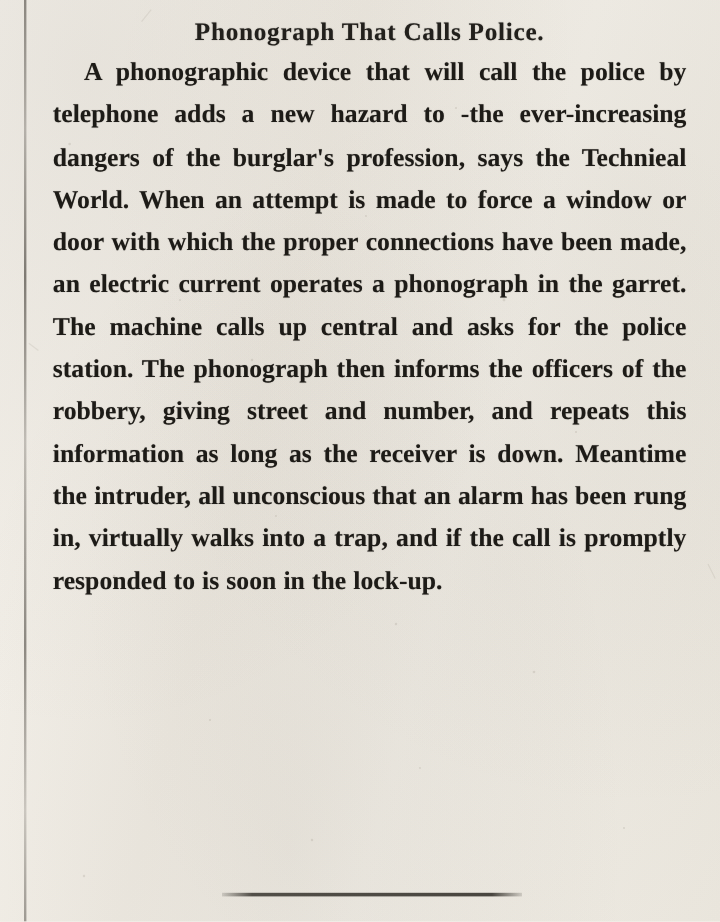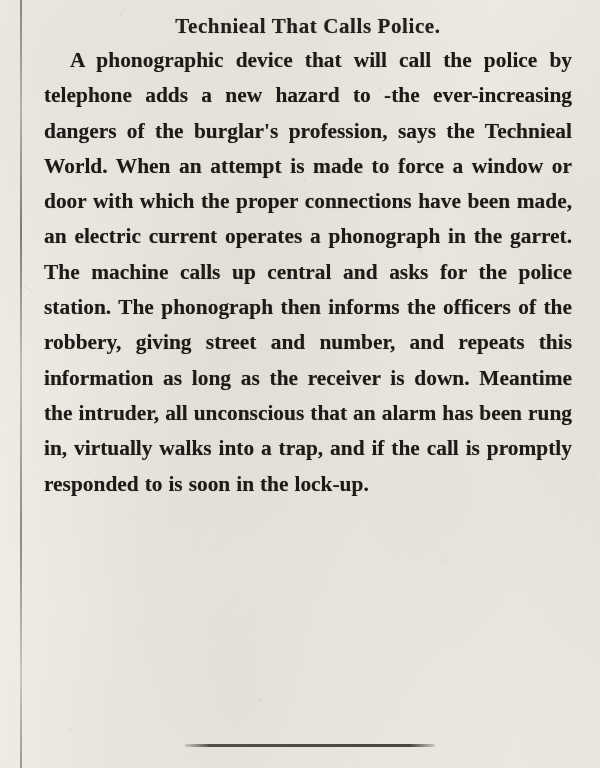--- a/index.html
+++ b/index.html
@@ -122,17 +122,17 @@
   <g stroke="#6d6455" opacity="0.22" stroke-width="1">
     <line x1="118" y1="18" x2="126" y2="8"></line>
     <line x1="24" y1="286" x2="32" y2="292"></line>
     <line x1="590" y1="470" x2="596" y2="482"></line>
   </g>
 </svg>
 
 <div class="col-rule"></div>
 
 <div class="article">
-  <h1 class="headline">Technieal That Calls Police.</h1>
+  <h1 class="headline">Phonograph That Calls Police.</h1>
   <div class="body-copy">A phonographic device that will call the police by telephone adds a new hazard to -the ever-increasing dangers of the burglar's profession, says the Technieal World.  When an attempt is made to force a window or door with which the proper connections have been made, an electric current operates a phonograph in the garret.  The machine calls up central and asks for the police station.  The phonograph then informs the officers of the robbery, giving street and number, and repeats this information as long as the receiver is down.  Meantime the intruder, all unconscious that an alarm has been rung in, virtually walks into a trap, and if the call is promptly responded to is soon in the lock-up.</div>
 </div>
 
 <div class="rule-bottom"></div>
 
 </body></html>

